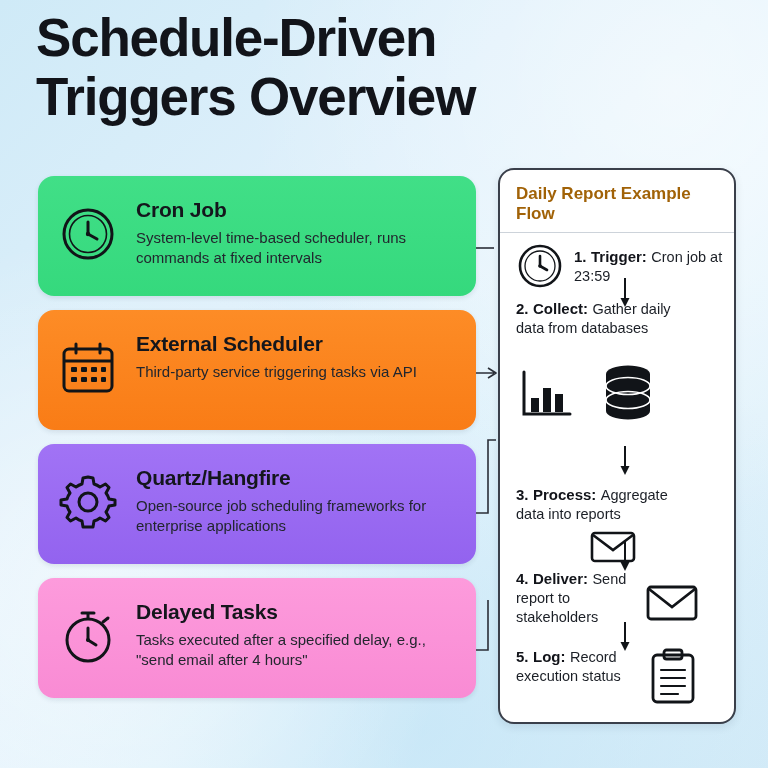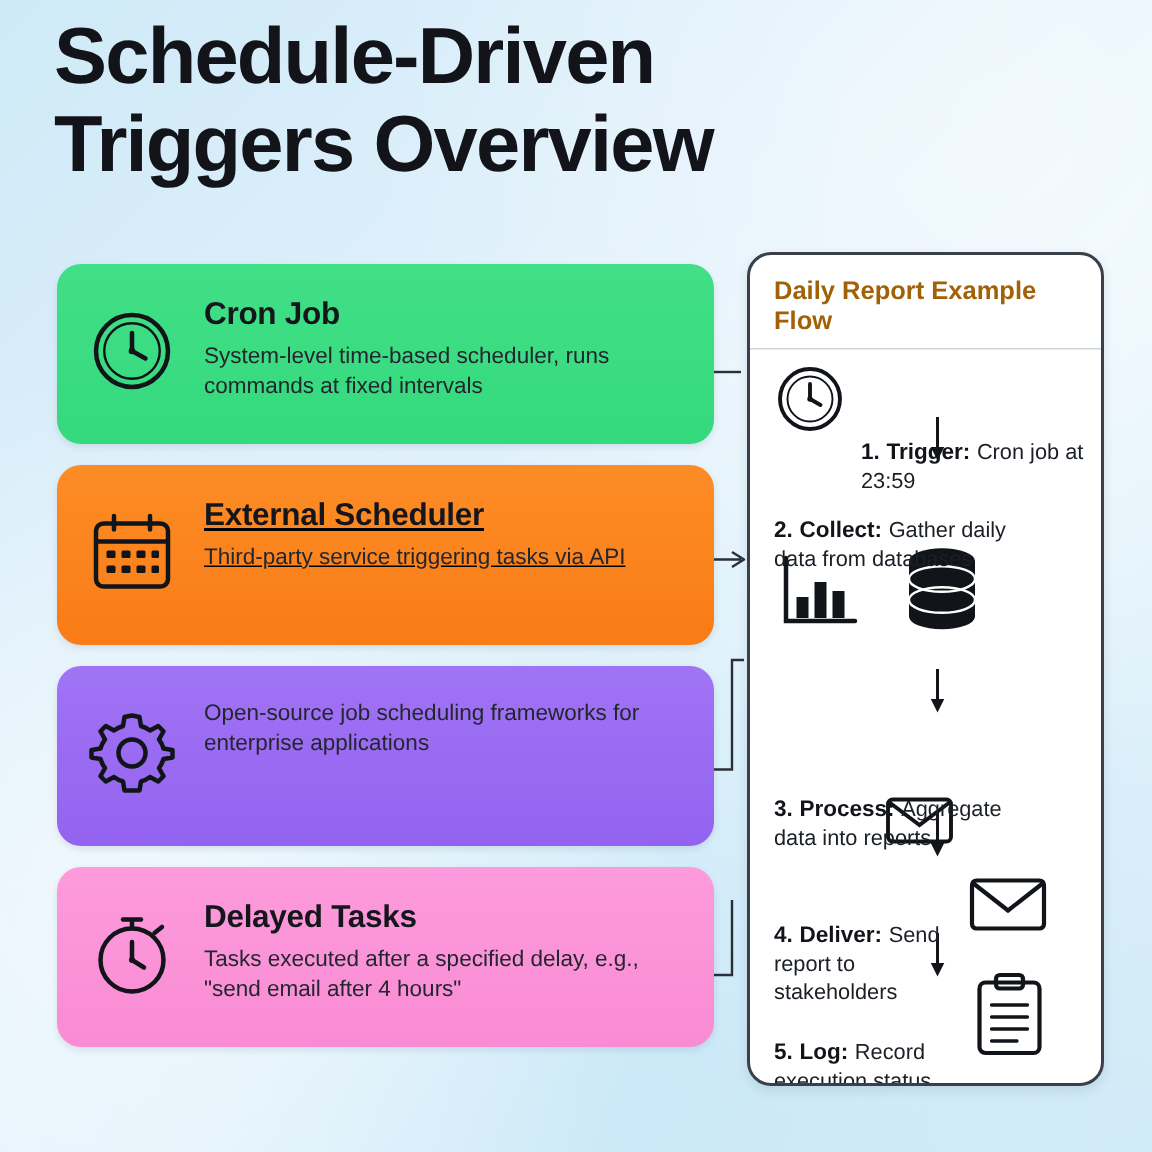--- a/index.html
+++ b/index.html
@@ -77,21 +77,21 @@
     color: #14161c;
     letter-spacing: -0.2px;
   }
   .card p {
     margin: 0;
     font-size: 15px;
     line-height: 1.35;
     color: #22262e;
   }
   .card-cron        { background: #3ddc84; background: linear-gradient(180deg,#41df87 0%,#35d97d 100%); }
-  .card-external    { background: #fb8320; background: linear-gradient(180deg,#fd8c26 0%,#f97c16 100%); text-decoration: underline; }
+  .card-external    { background: #fb8320; background: linear-gradient(180deg,#fd8c26 0%,#f97c16 100%); }
   .card-quartz      { background: #9b6bf2; background: linear-gradient(180deg,#a173f5 0%,#9363ef 100%); }
   .card-delayed     { background: #fb93d9; background: linear-gradient(180deg,#fd9bdc 0%,#f98bd4 100%); }
 
   
   .connectors {
     position: absolute;
     left: 0; top: 0;
     width: 768px; height: 768px;
     pointer-events: none;
   }
@@ -122,21 +122,20 @@
     position: absolute;
     left: 0;
     top: 62px;
     width: 100%;
     height: 1px;
     background: #cdd3da;
   }
   .step {
     position: relative;
     margin-bottom: 6px;
-    margin-top: 45px;
   }
   .step .step-title {
     font-size: 15px;
     font-weight: bold;
     color: #12141a;
     display: inline;
   }
   .step .step-desc {
     font-size: 14.5px;
     color: #1b1f26;
@@ -231,20 +230,21 @@
   </div>
 
   <div class="card card-quartz">
     <div class="icon-wrap">
       <svg width="58" height="58" viewBox="0 0 58 58">
         <path d="M29 4 l5 1 1 6 a19 19 0 0 1 6 3 l5.5-3 3.5 3.5 -3 5.5 a19 19 0 0 1 3 6 l6 1 0 5 -6 1 a19 19 0 0 1 -3 6 l3 5.5 -3.5 3.5 -5.5-3 a19 19 0 0 1 -6 3 l-1 6 -5 0 -5-0 -1-6 a19 19 0 0 1 -6-3 l-5.5 3 -3.5-3.5 3-5.5 a19 19 0 0 1 -3-6 l-6-1 0-5 6-1 a19 19 0 0 1 3-6 l-3-5.5 3.5-3.5 5.5 3 a19 19 0 0 1 6-3 l1-6 z" fill="none" stroke="#111418" stroke-width="3" stroke-linejoin="round"></path>
         <circle cx="29" cy="29" r="9" fill="none" stroke="#111418" stroke-width="3"></circle>
       </svg>
     </div>
     <div class="text-wrap">
+      <h3>Quartz/Hangfire</h3>
       <p>Open-source job scheduling frameworks for enterprise applications</p>
     </div>
   </div>
 
   <div class="card card-delayed">
     <div class="icon-wrap">
       <svg width="58" height="58" viewBox="0 0 58 58">
         <circle cx="29" cy="33" r="21" fill="none" stroke="#111418" stroke-width="3"></circle>
         <line x1="23" y1="6" x2="35" y2="6" stroke="#111418" stroke-width="3" stroke-linecap="round"></line>
         <line x1="29" y1="6" x2="29" y2="12" stroke="#111418" stroke-width="3"></line>

